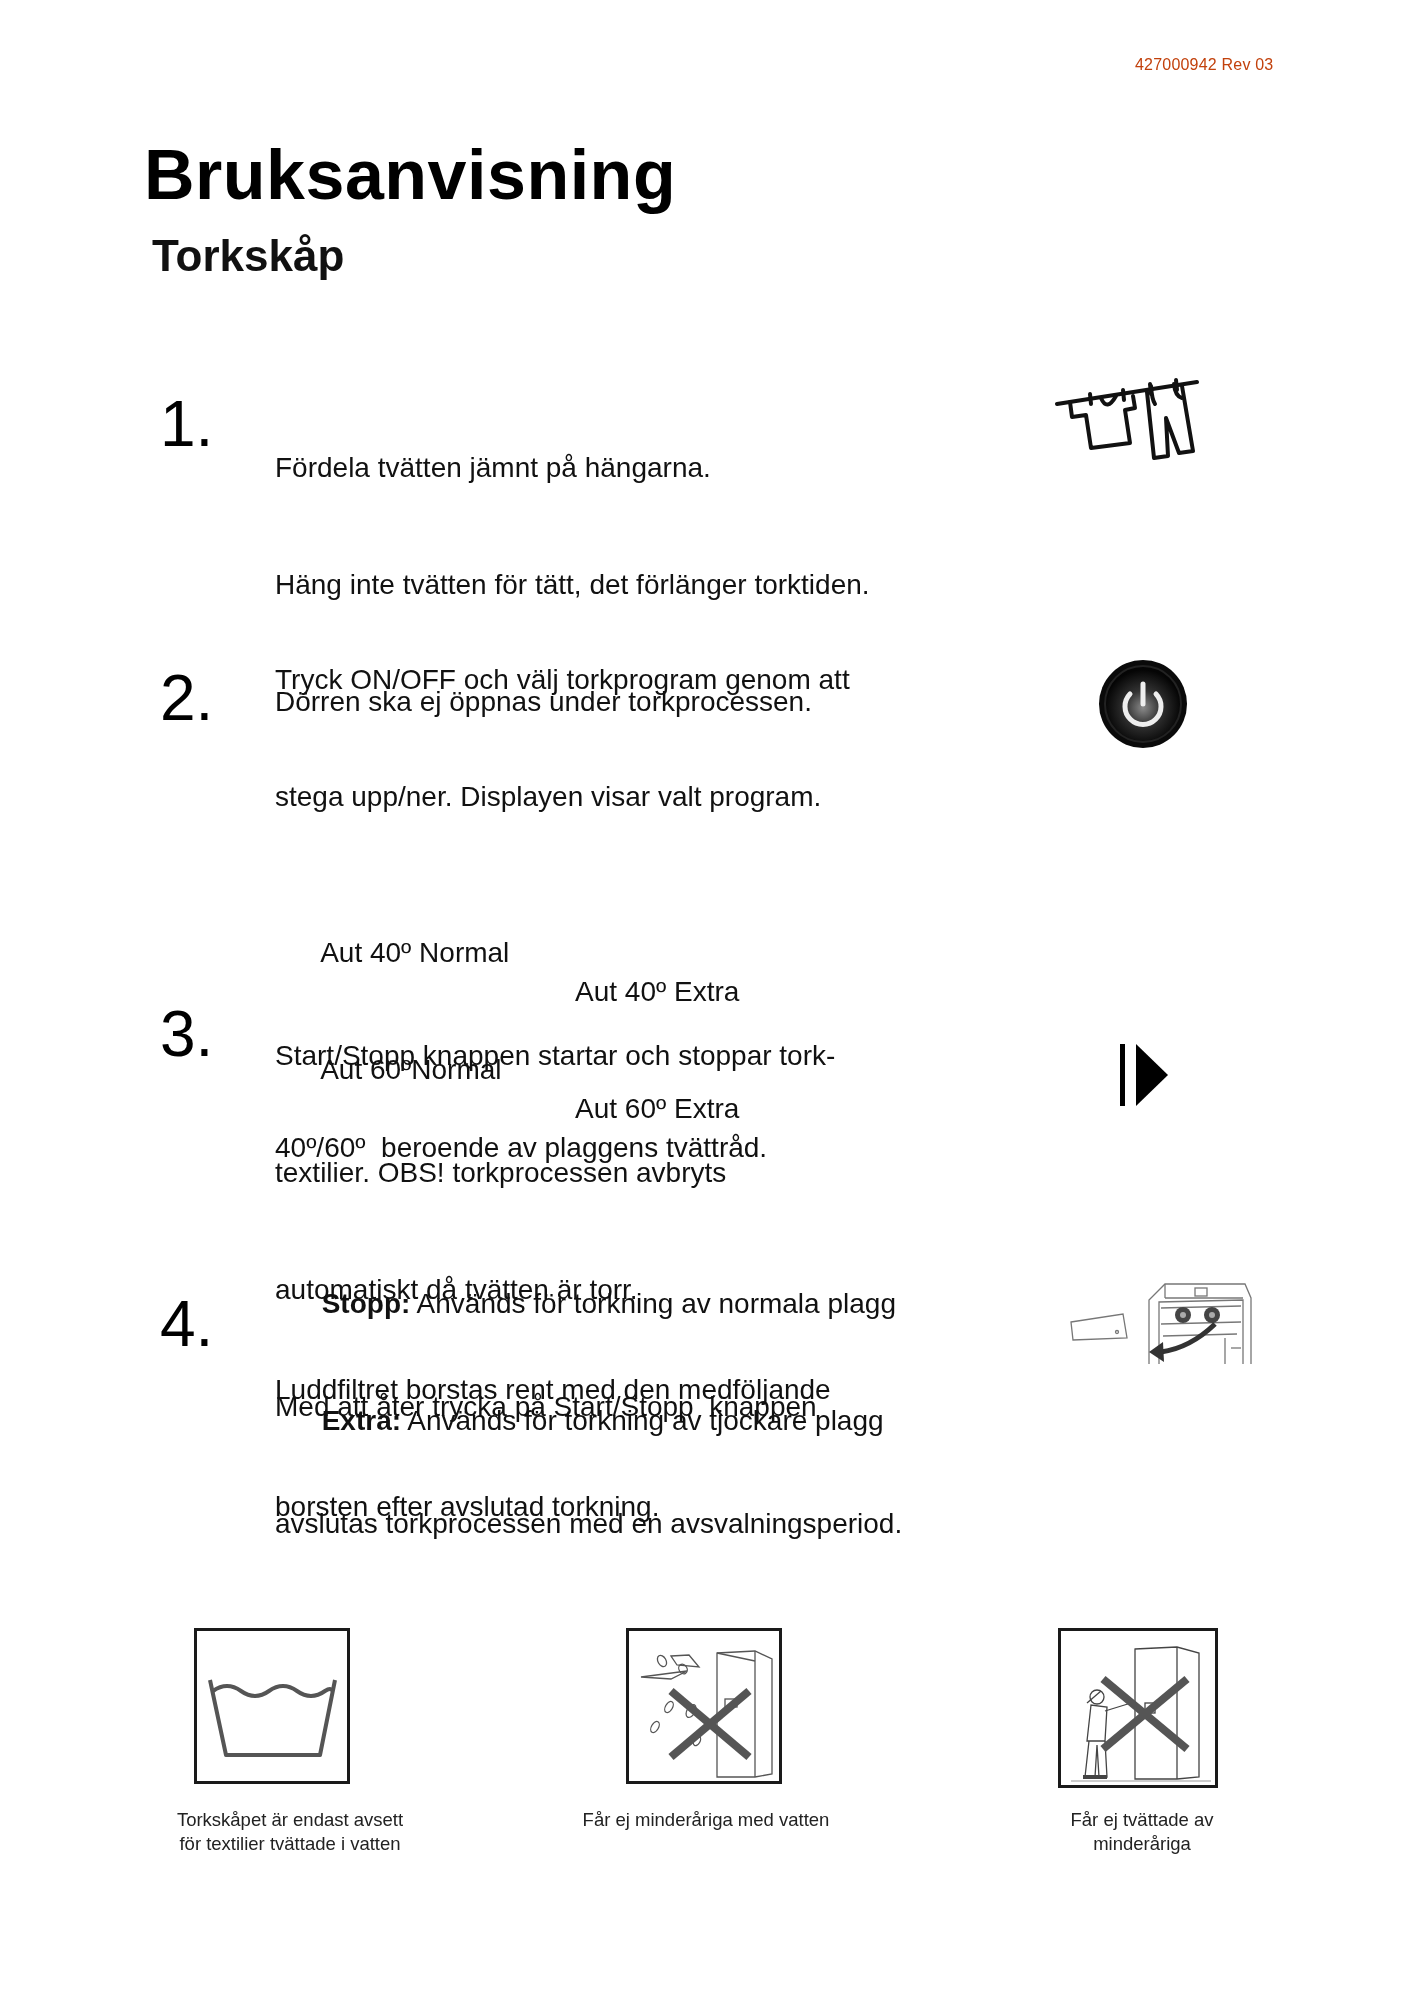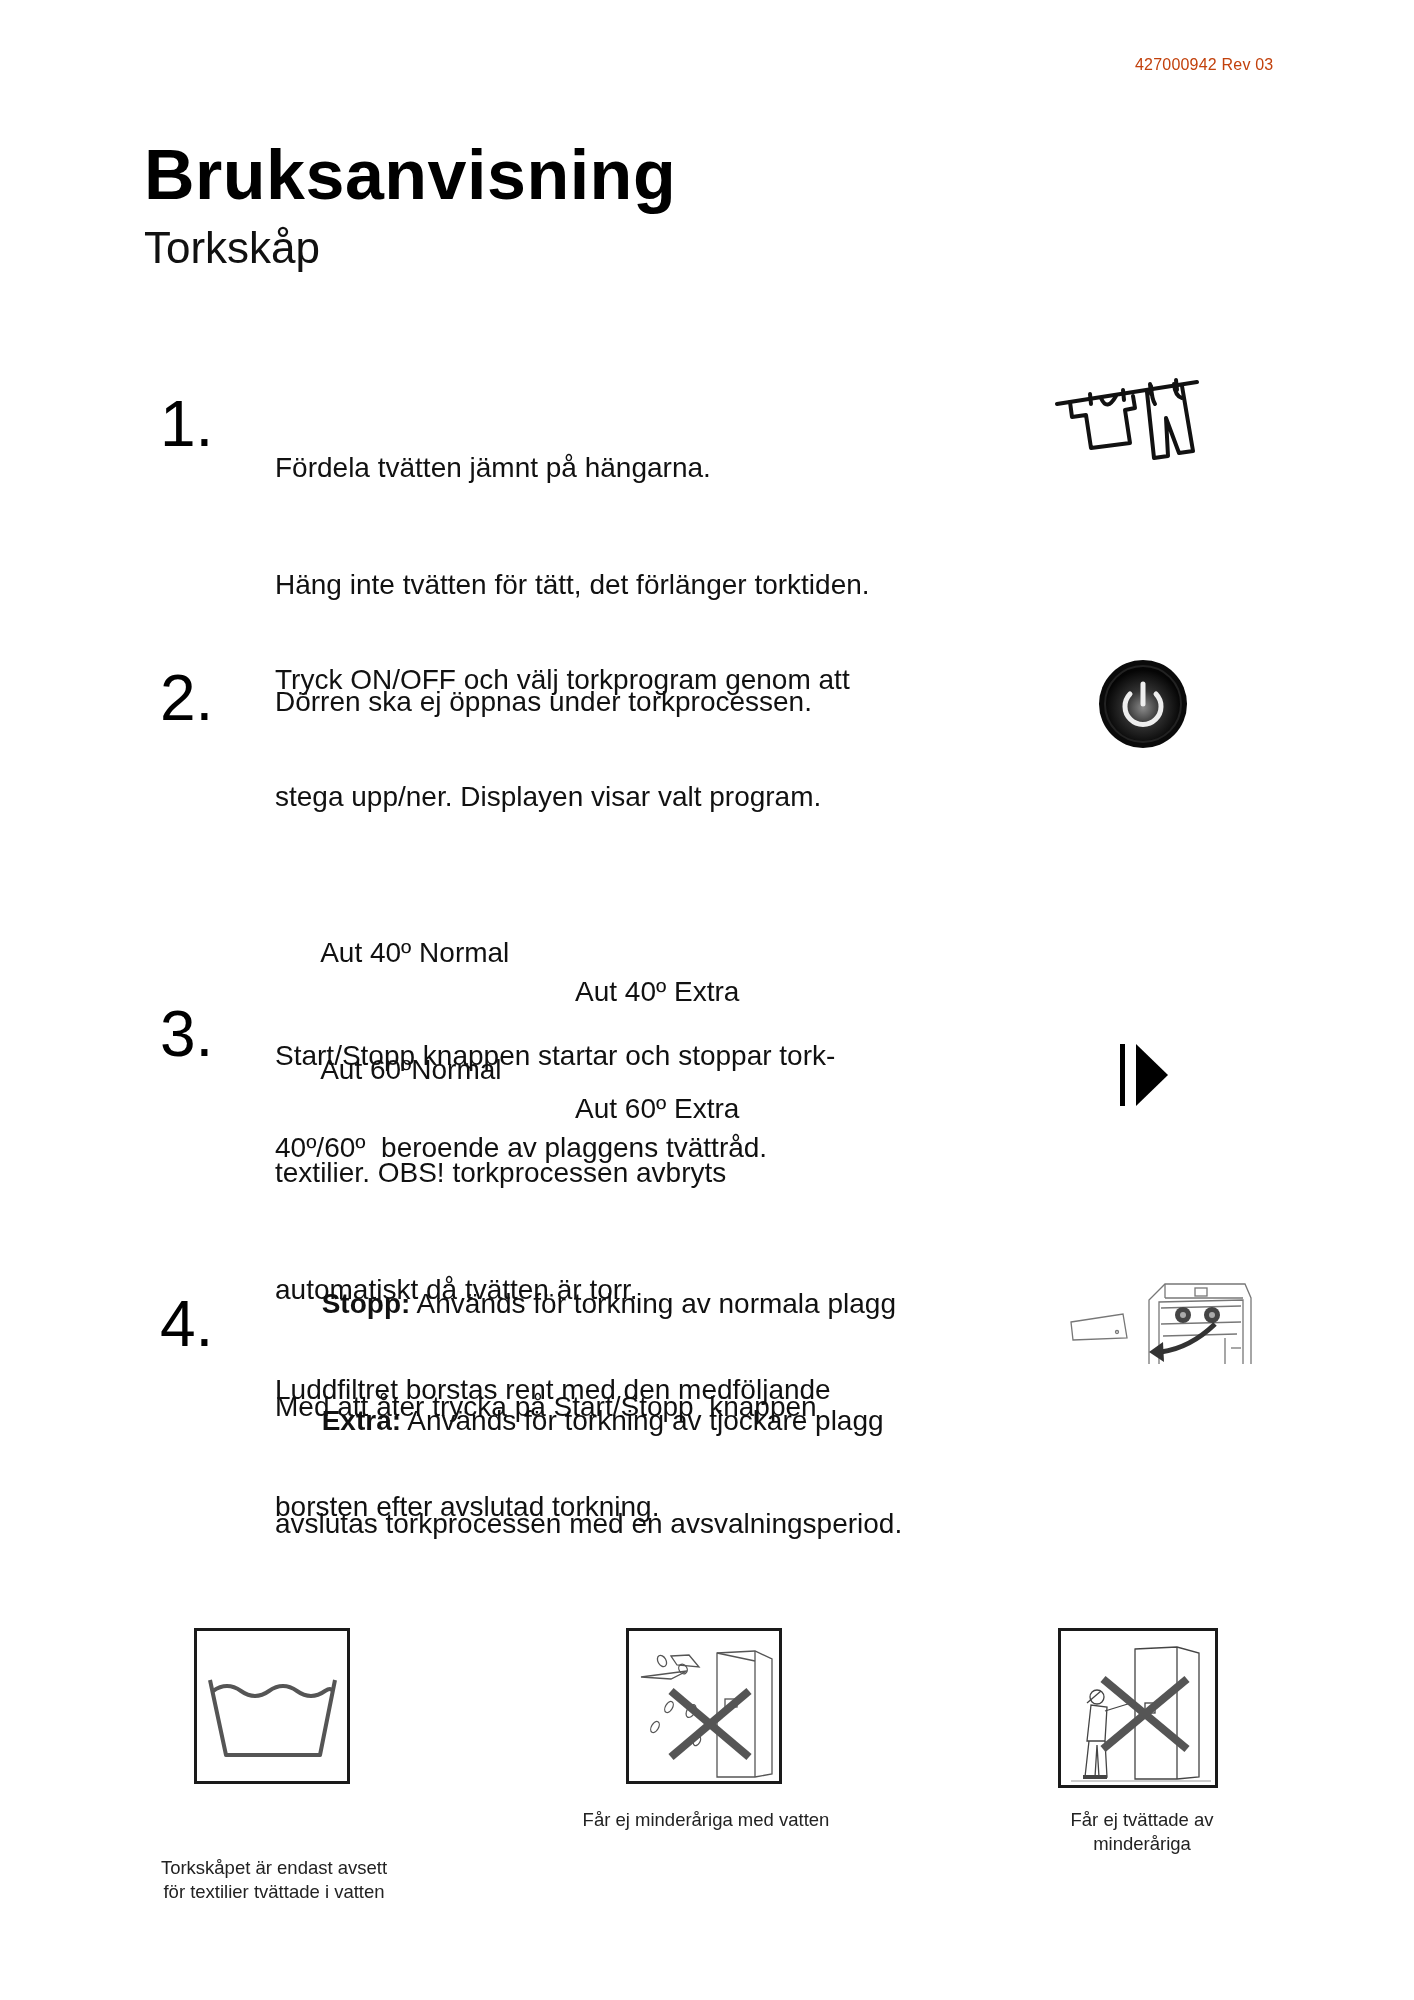--- a/index.html
+++ b/index.html
@@ -10,22 +10,22 @@
     .doc-id {
       position: absolute; left: 1135px; top: 56px; font-size: 16px; color: #c2410c;
       letter-spacing: 0.2px;
     }
     .title {
       position: absolute; left: 144px; top: 140px; margin: 0;
       font-size: 70px; font-weight: 700; letter-spacing: 0.5px; line-height: 1;
       color: #000;
     }
     .subtitle {
-      position: absolute; left: 144px; top: 226px; margin: 0;
-      font-size: 44px; font-weight: 400; line-height: 1; color: #111;
+      position: absolute; left: 144px; top: 226px; margin: 8px;
+      font-size: 44px; font-weight: 700; line-height: 1; color: #111;
     }
     .step { position: absolute; left: 0; width: 1414px; }
     .step-number {
       position: absolute; left: 160px; font-size: 64px; font-weight: 400; color: #000; line-height: 1;
     }
     .step-text {
       position: absolute; left: 275px; font-size: 28px; line-height: 39px; color: #111;
       white-space: pre;
     }
     .step-text .line { display: block; height: 39px; }
@@ -171,21 +171,21 @@
 <div class="footer-icon" style="left:194px;">
   <div class="frame">
     <svg width="150" height="150" viewBox="0 0 150 150" style="position:absolute; left:0; top:0;">
       <g fill="none" stroke="#555" stroke-width="4" stroke-linejoin="round">
         <path d="M13 49 L29 124 L123 124 L138 49"></path>
         <path d="M16 60 Q30 50 44 60 Q58 70 72 60 Q86 50 100 60 Q114 70 128 60 Q134 56 135 60"></path>
       </g>
     </svg>
   </div>
 </div>
-<div class="footer-caption" style="left:124px;margin-top:48px;">
+<div class="footer-caption" style="left:140px;">
   <div>Torkskåpet är endast avsett</div>
   <div>för textilier tvättade i vatten</div>
 </div>
 
 <div class="footer-icon" style="left:626px;">
   <div class="frame">
     <svg width="150" height="150" viewBox="0 0 150 150" style="position:absolute; left:0; top:0;">
       <g fill="none" stroke="#555" stroke-width="1.3">
 
         <polygon points="88,22 126,20 143,28 143,143 126,146 88,146"></polygon>

